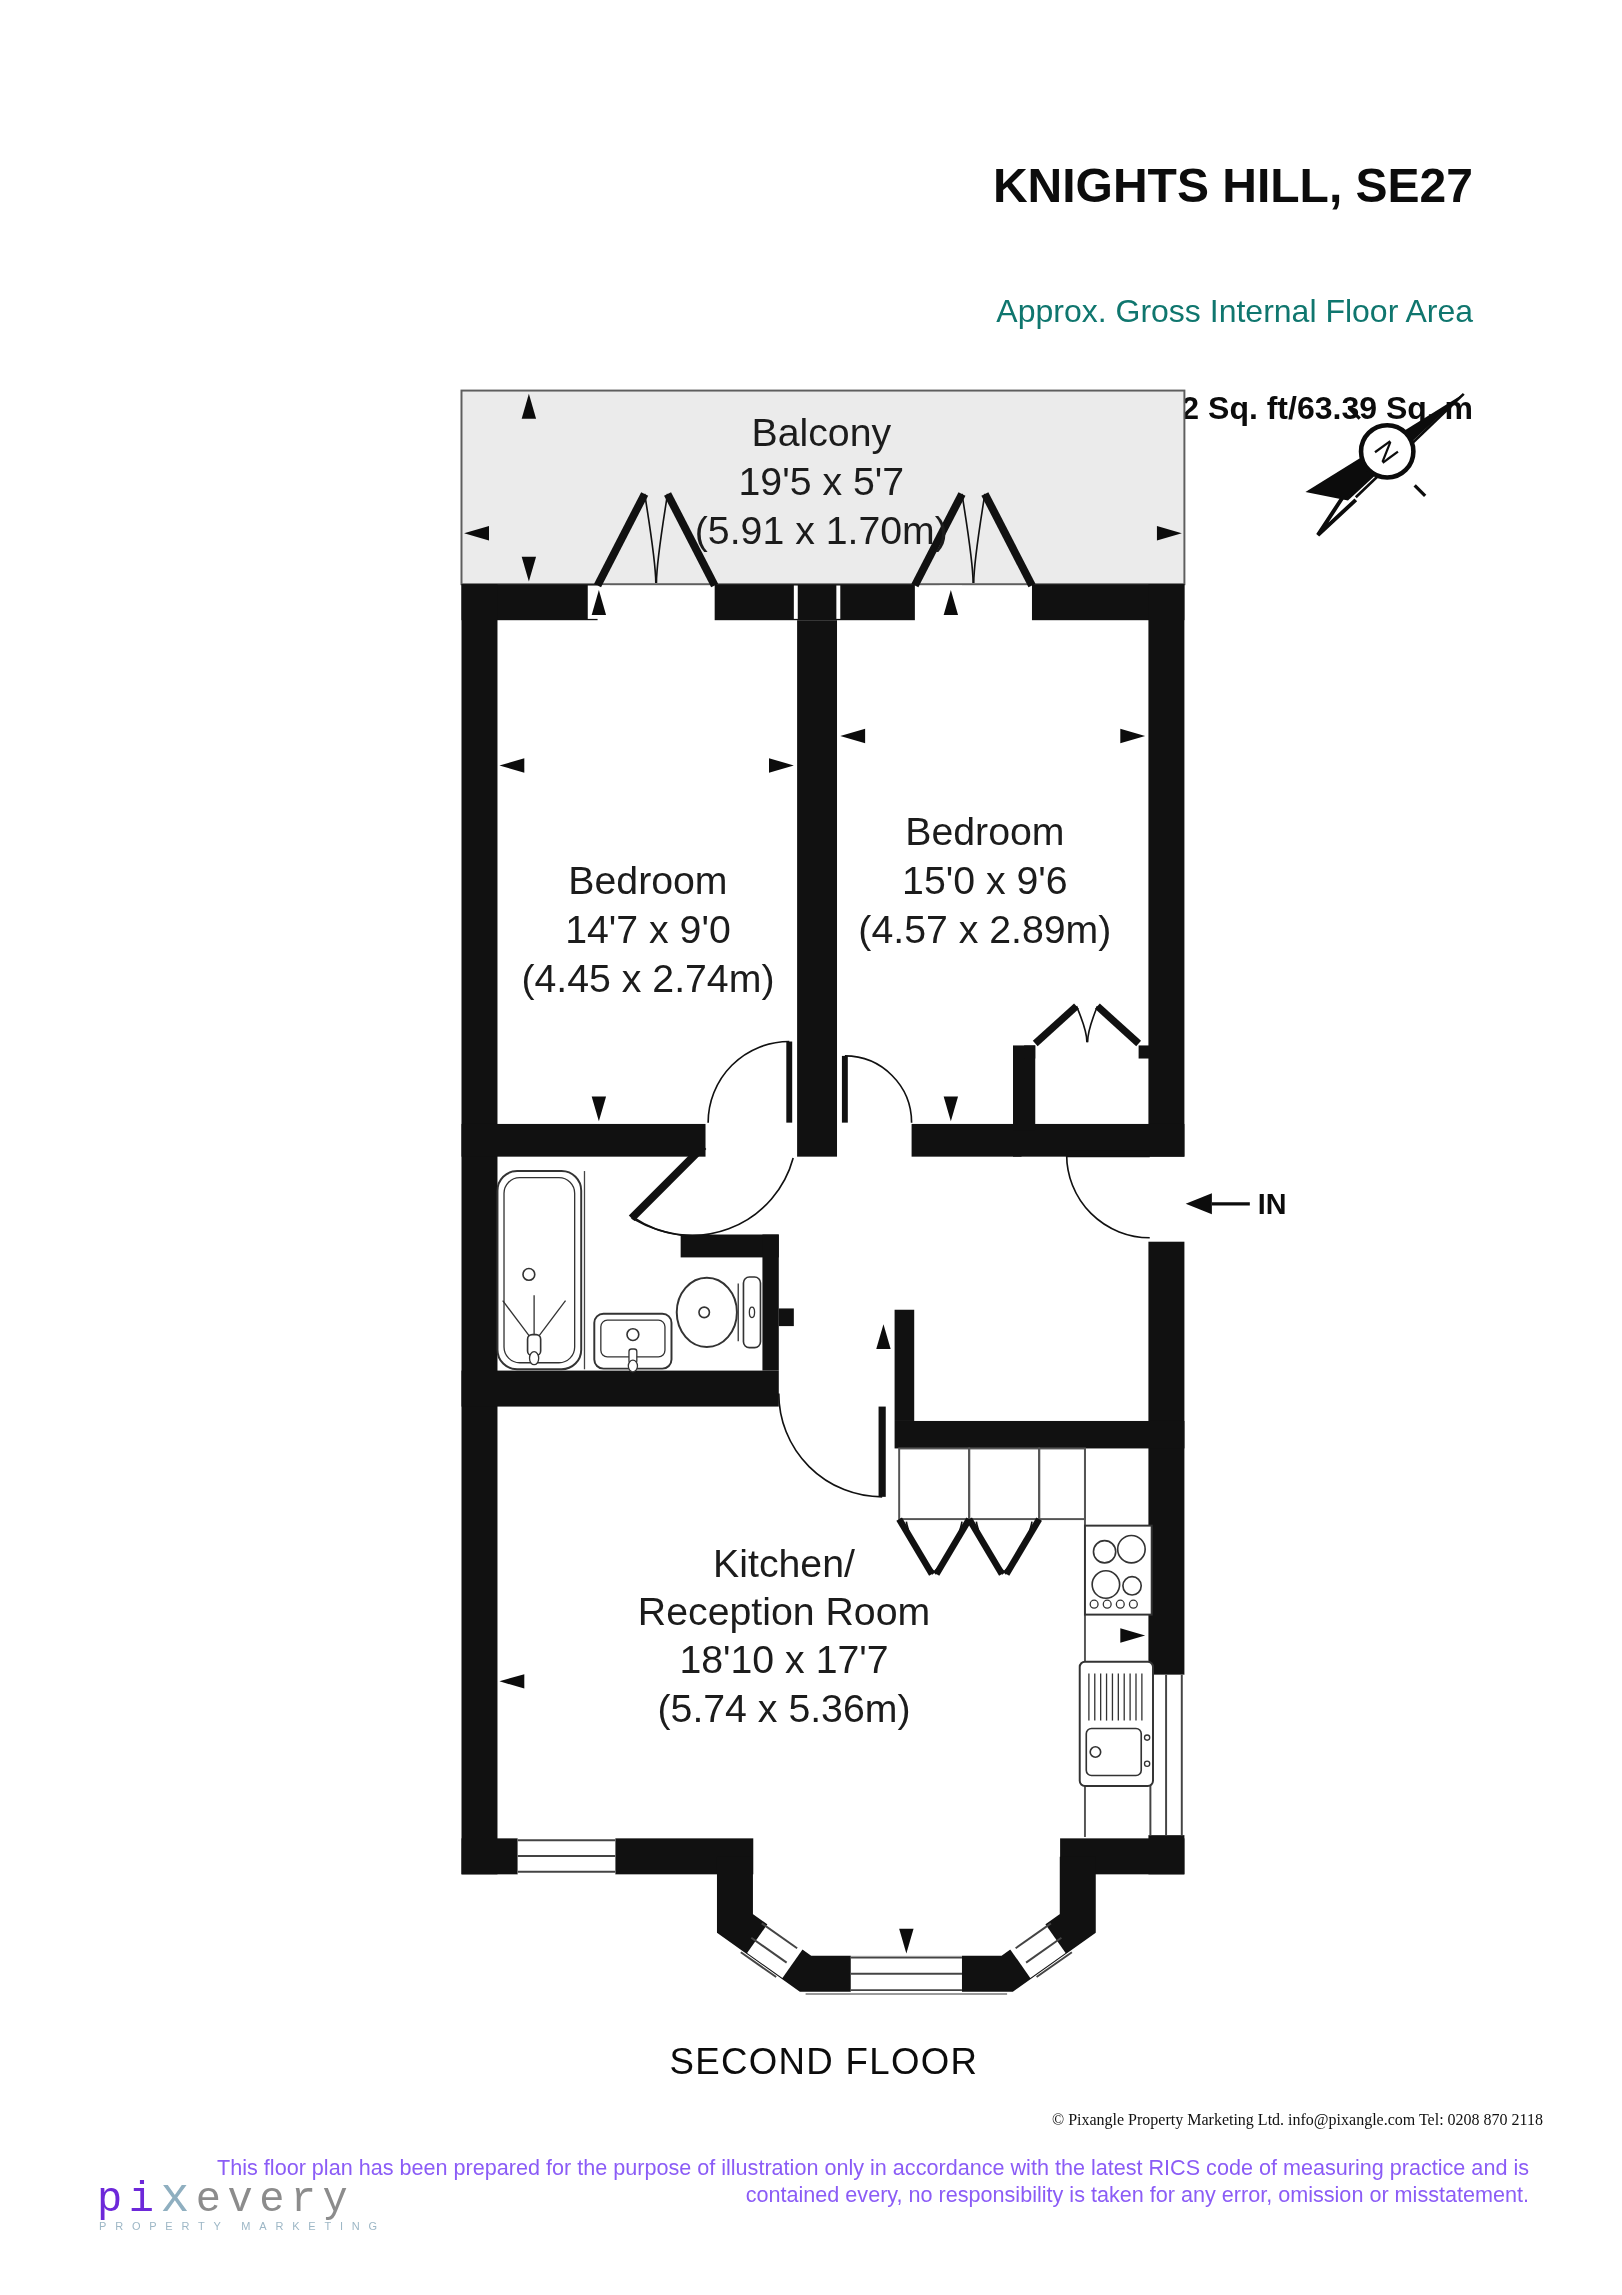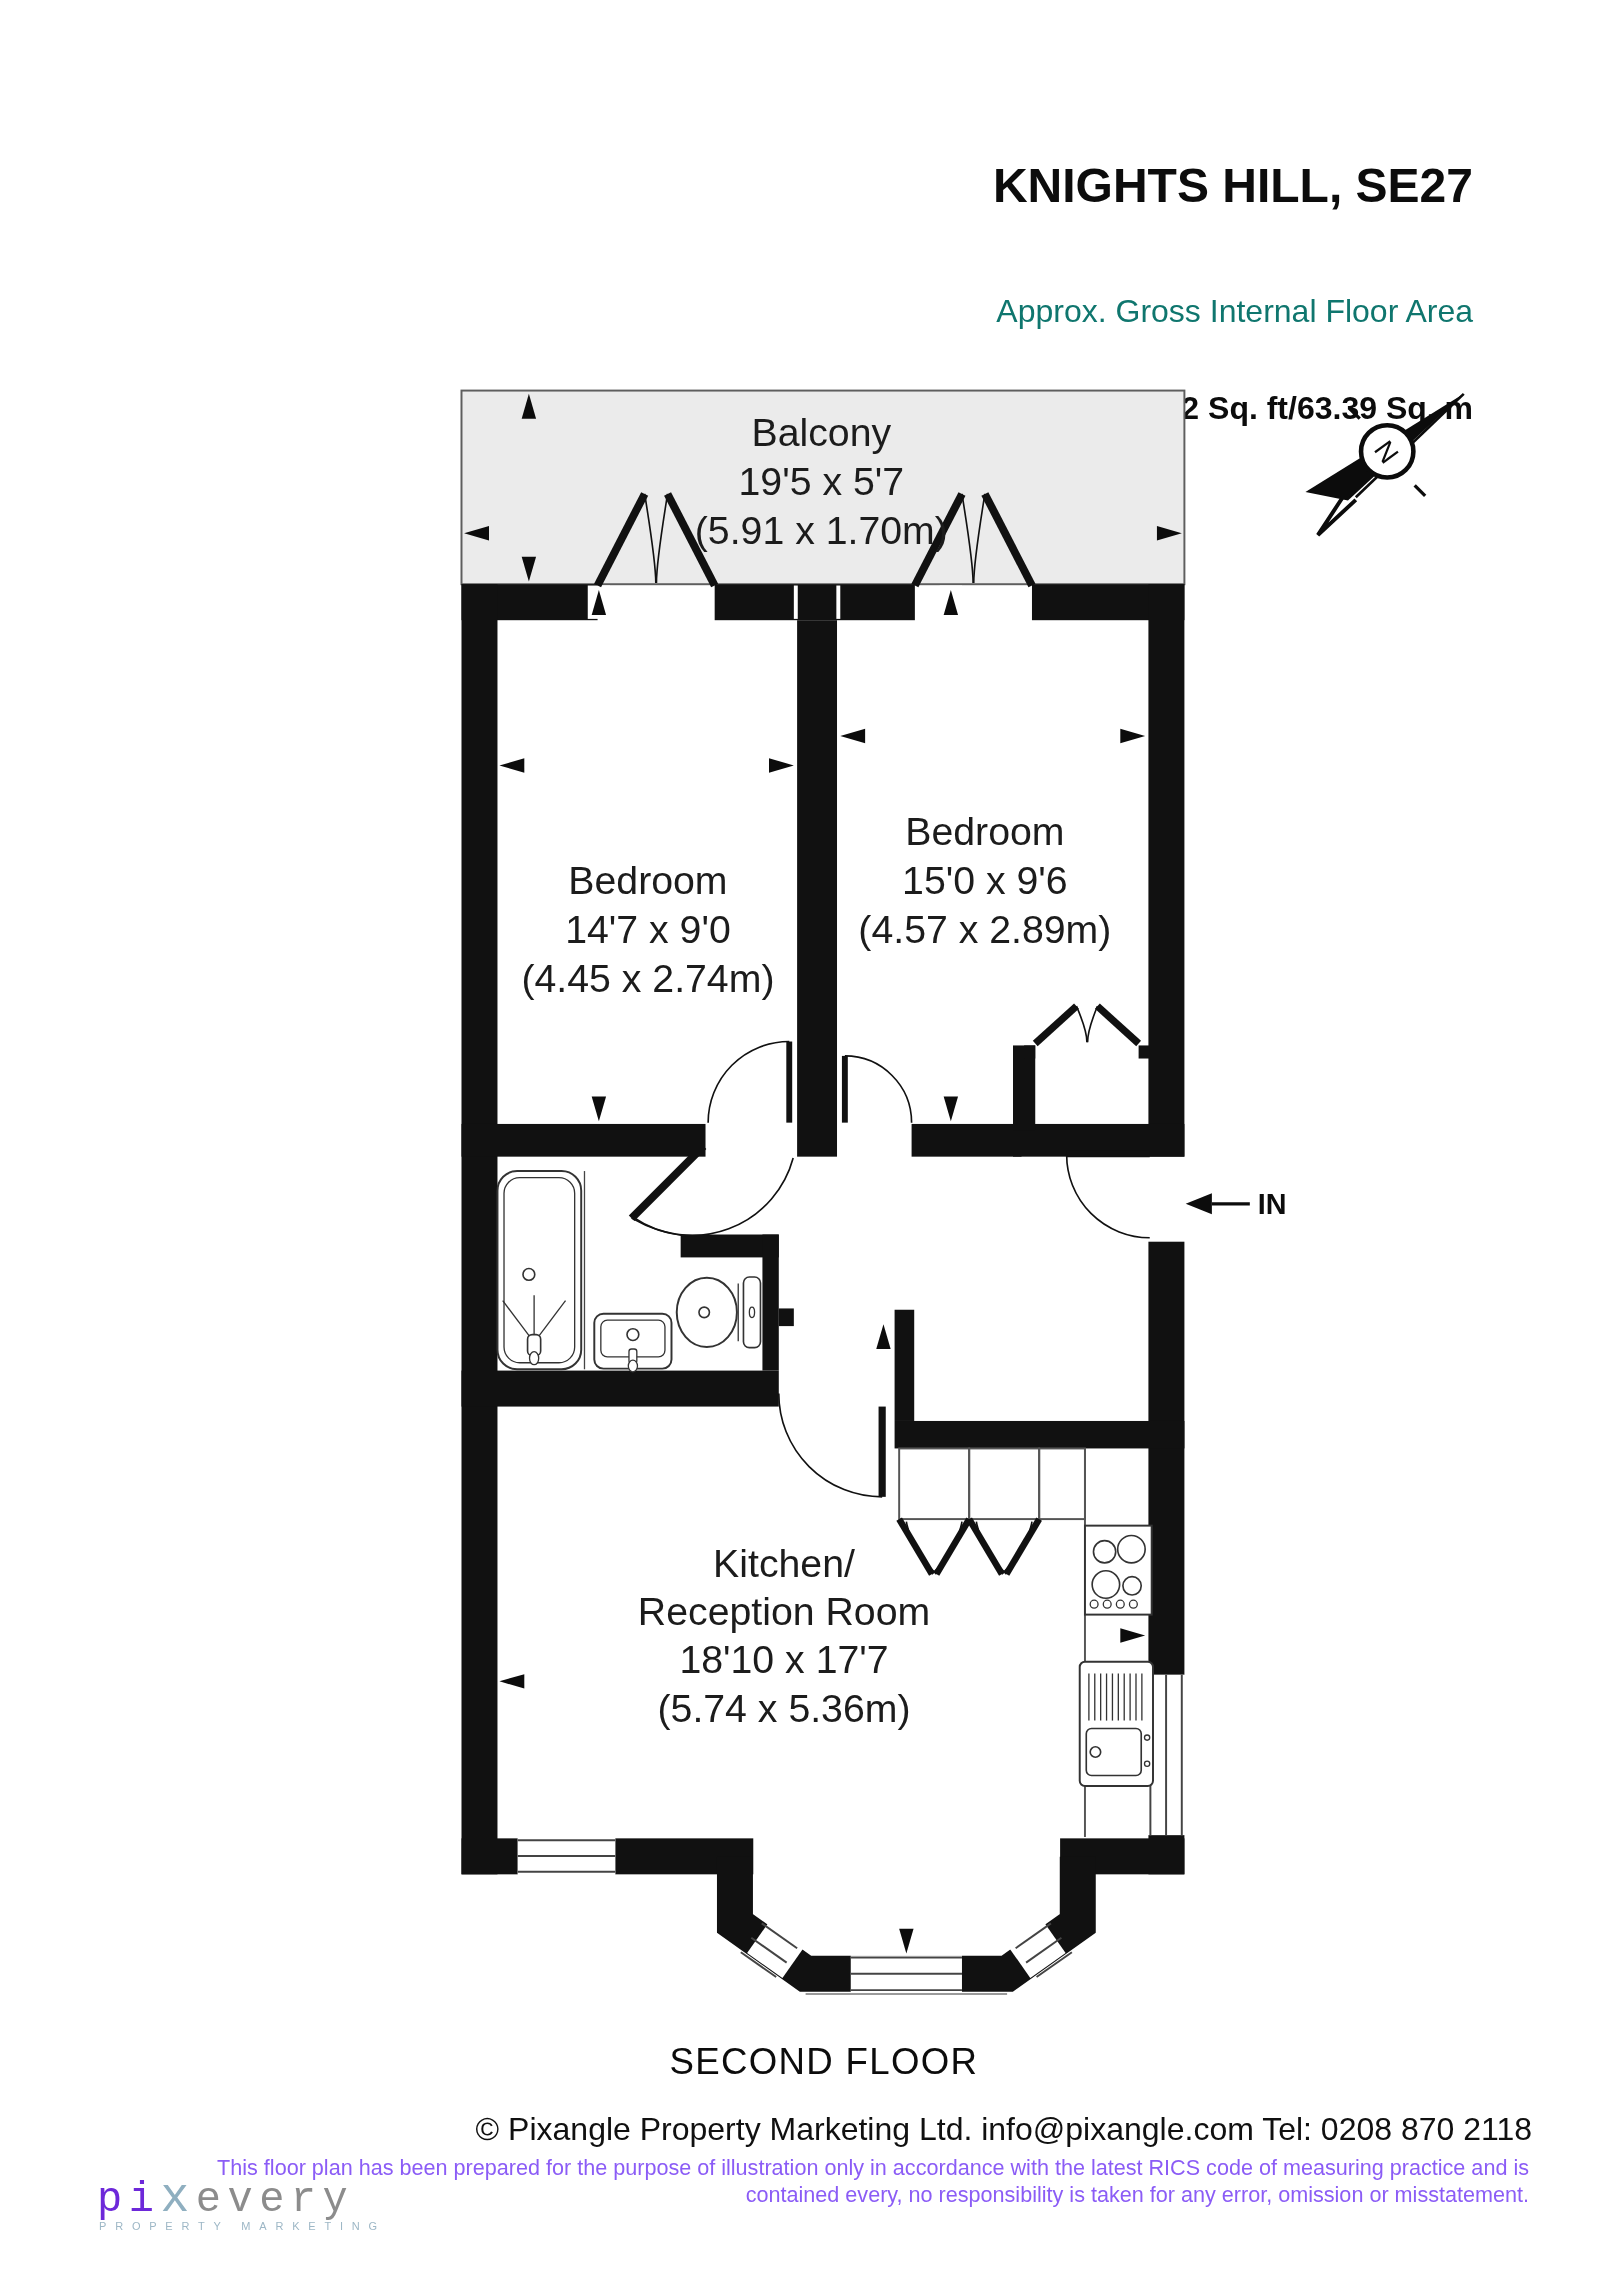--- a/index.html
+++ b/index.html
@@ -2,21 +2,21 @@
 <html style="font-size:10.5px"><head>
 <meta charset="utf-8">
 <style>
   html,body{margin:0;padding:0;background:#fff;}
   .page{position:relative;width:1614px;height:2295px;background:#ffffff;overflow:hidden;
         font-family:"Liberation Sans",sans-serif;color:#111;}
   .abs{position:absolute;}
   .hdr-title{top:158px;right:141px;font-size:48px;font-weight:700;letter-spacing:0px;color:#0c0c0c;}
   .hdr-sub{top:293px;right:141px;font-size:32px;font-weight:400;color:#0f766e;}
   .hdr-area{top:390px;right:141px;font-size:32px;font-weight:700;color:#0c0c0c;}
-  .ftr-copy{top:2111px;right:82px;font-size:32px;color:#101010;}
+  .ftr-copy{top:2111px;right:71px;font-size:16px;color:#101010;font-family:Liberation Serif, serif;}
   .ftr-disc{top:2154px;right:85px;text-align:right;font-size:21.6px;line-height:27px;color:#8b5cf6;}
   .logo-word{top:2171px;left:97px;font-family:"Liberation Mono","DejaVu Sans Mono",monospace;
              font-size:42px;letter-spacing:6.5px;}
   .logo-tag{top:2220px;left:99px;font-size:11px;letter-spacing:8.8px;font-weight:400;}
   svg text{font-family:"Liberation Sans",sans-serif;}
   .room-label{font-size:60px;fill:#1c1c1c;}
   .floor-label{font-size:56px;fill:#0c0c0c;letter-spacing:2px;}
   .in-label{font-size:44px;font-weight:700;fill:#0c0c0c;}
   .n-label{font-size:42px;font-weight:400;fill:#0c0c0c;}
 </style>

